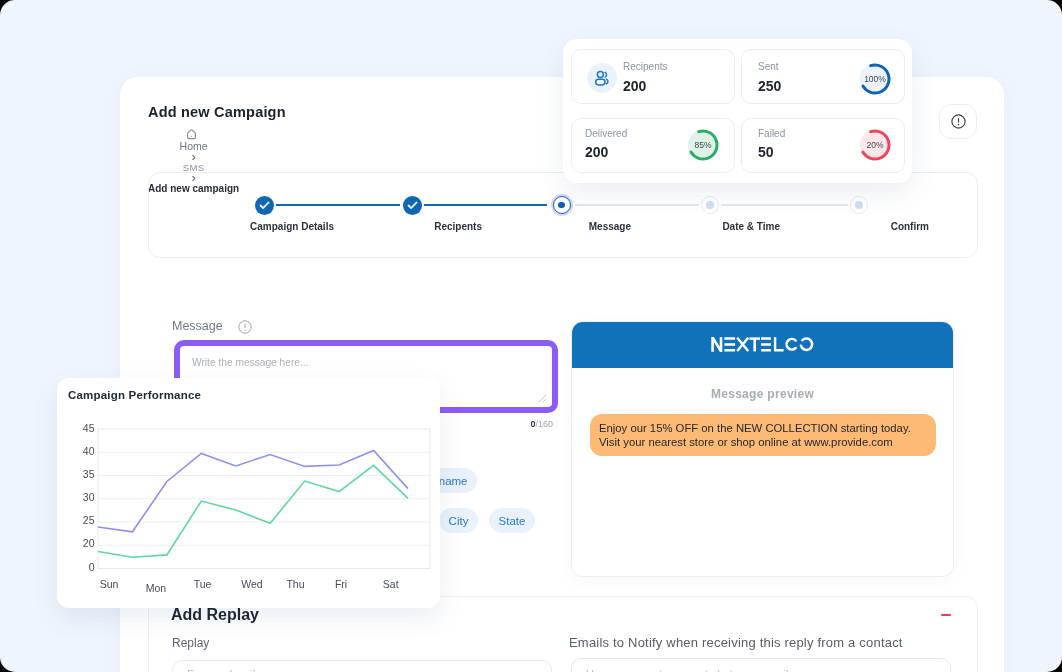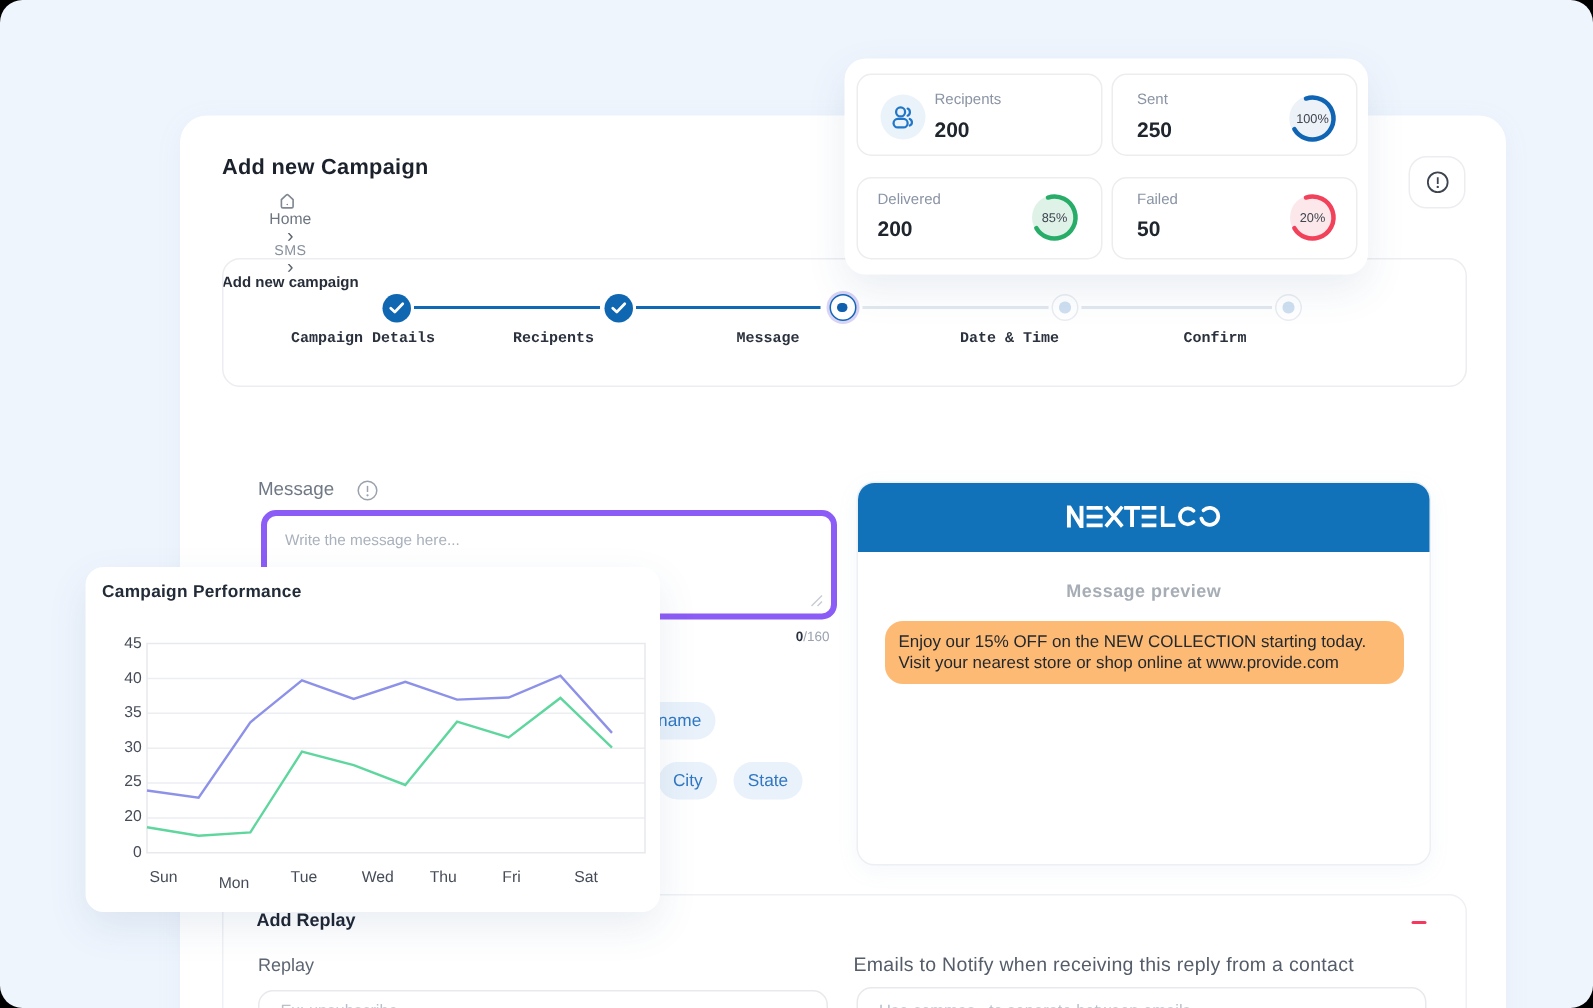--- a/index.html
+++ b/index.html
@@ -16,40 +16,40 @@
   .h1 { font-size:14.5px; font-weight:bold; color:#1c222c; letter-spacing:.2px; }
   .crumb { font-size:10.5px; color:#7a828e; }
   .crumb b { color:#272e3a; font-weight:bold; }
   .sep { color:#5b646f; font-size:13px; margin:0 9px; line-height:10px; }
 
   #infobtn { left:939px; top:104px; width:38px; height:35px; background:#fff;
     border:1px solid #ededf1; border-radius:12px; display:flex; align-items:center; justify-content:center; }
 
   
   #stepbox { left:148px; top:172px; width:830px; height:85.5px; border:1px solid #ededf1; border-radius:12px; }
-  .stepname { font-size:10px; color:#2b323e; font-weight:bold; text-align:left;font-family:Liberation Mono, monospace; }
+  .stepname { font-size:10px; color:#2b323e; font-weight:bold; text-align:right; }
   .conn { position:absolute; top:204px; height:2px; }
   .conn.blue { background:#1269b3; }
   .conn.gray { background:#e2e8ef; }
   .done { position:absolute; width:19px; height:19px; border-radius:50%; background:#0f67b1;
      display:flex; align-items:center; justify-content:center; }
   .todo { position:absolute; width:18px; height:18px; border-radius:50%; background:#fff;
      border:1px solid #eaedf2; display:flex; align-items:center; justify-content:center; }
   .todo i { width:7.5px; height:7.5px; border-radius:50%; background:#cfdff1; }
   #active-halo { width:22px; height:22px; border-radius:50%; background:#d9d3f6;
      display:flex; align-items:center; justify-content:center; }
   #active-mid { width:18px; height:18px; border-radius:50%; background:#fff;
      border:1.7px solid #1467b8; display:flex; align-items:center; justify-content:center; }
   #active-dot { width:6.5px; height:6.5px; border-radius:50%; background:#1060b0; }
 
   .h2 { font-size:14.5px; font-weight:bold; color:#1d2430; }
   .lbl { font-size:12.5px; color:#6f7884; }
   .lbl2 { font-size:12px; color:#5d6673; }
 
-  #ta { left:174px; top:340px; width:384px; height:73px; border:4px solid #8b5cf6; border-radius:10px; }
+  #ta { left:174px; top:340px; width:384px; height:73px; border:6px solid #8b5cf6; border-radius:10px; }
   #ta .ph { position:absolute; left:12px; top:10.5px; font-size:10.2px; color:#a9b1bc; }
 
   .chip { position:absolute; height:25px; background:#e9f2fb; border-radius:13px;
      color:#2f77c2; font-size:11.5px; display:flex; align-items:center; justify-content:center; }
 
   
   #prev { left:571px; top:321px; width:383px; height:256px; background:#fff;
      border:1px solid #eceff3; border-radius:12px; box-shadow:0 4px 14px rgba(120,150,190,.07); }
   #prevhead { position:absolute; left:0; top:0; width:100%; height:46px; background:#1171b9;
      border-radius:11px 11px 0 0; display:flex; align-items:center; justify-content:center; }
@@ -175,21 +175,21 @@
       </g>
     </svg>
     <div id="msgprev">Message preview</div>
     <div id="msgbox">
         <div>Enjoy our 15% OFF on the NEW COLLECTION starting today.</div>
         <div>Visit your nearest store or shop online at www.provide.com</div>
       </div>
   </div>
 
   <div class="abs" id="divider"></div>
-  <div class="abs h2" style="left:171px; top:606px; font-size:12px;text-align:center;">Add Replay</div>
+  <div class="abs h2" style="left:171px; top:606px; font-size:16px;text-align:center;">Add Replay</div>
   <div class="abs" id="minus"></div>
   <div class="abs lbl2" style="left:172px; top:636px;">Replay</div>
   <div class="abs lbl2" style="left:569px; top:635px; color:#545d69; font-size:13px; letter-spacing:.2px;">Emails to Notify when receiving this reply from a contact</div>
   <div class="abs input" style="left:172px; top:660px; width:380px; padding-top:7px;">Ex: unsubscribe</div>
   <div class="abs input" style="left:571px; top:658px; width:380px; padding-top:9px;">Use commas , to separate between emails</div>
 
   <div class="abs" id="stats"></div>
   <div class="tile" style="left:570.5px; top:49.4px;"></div>
   <div class="tile" style="left:741px; top:49.4px;"></div>
   <div class="tile" style="left:570.5px; top:118.2px;"></div>

